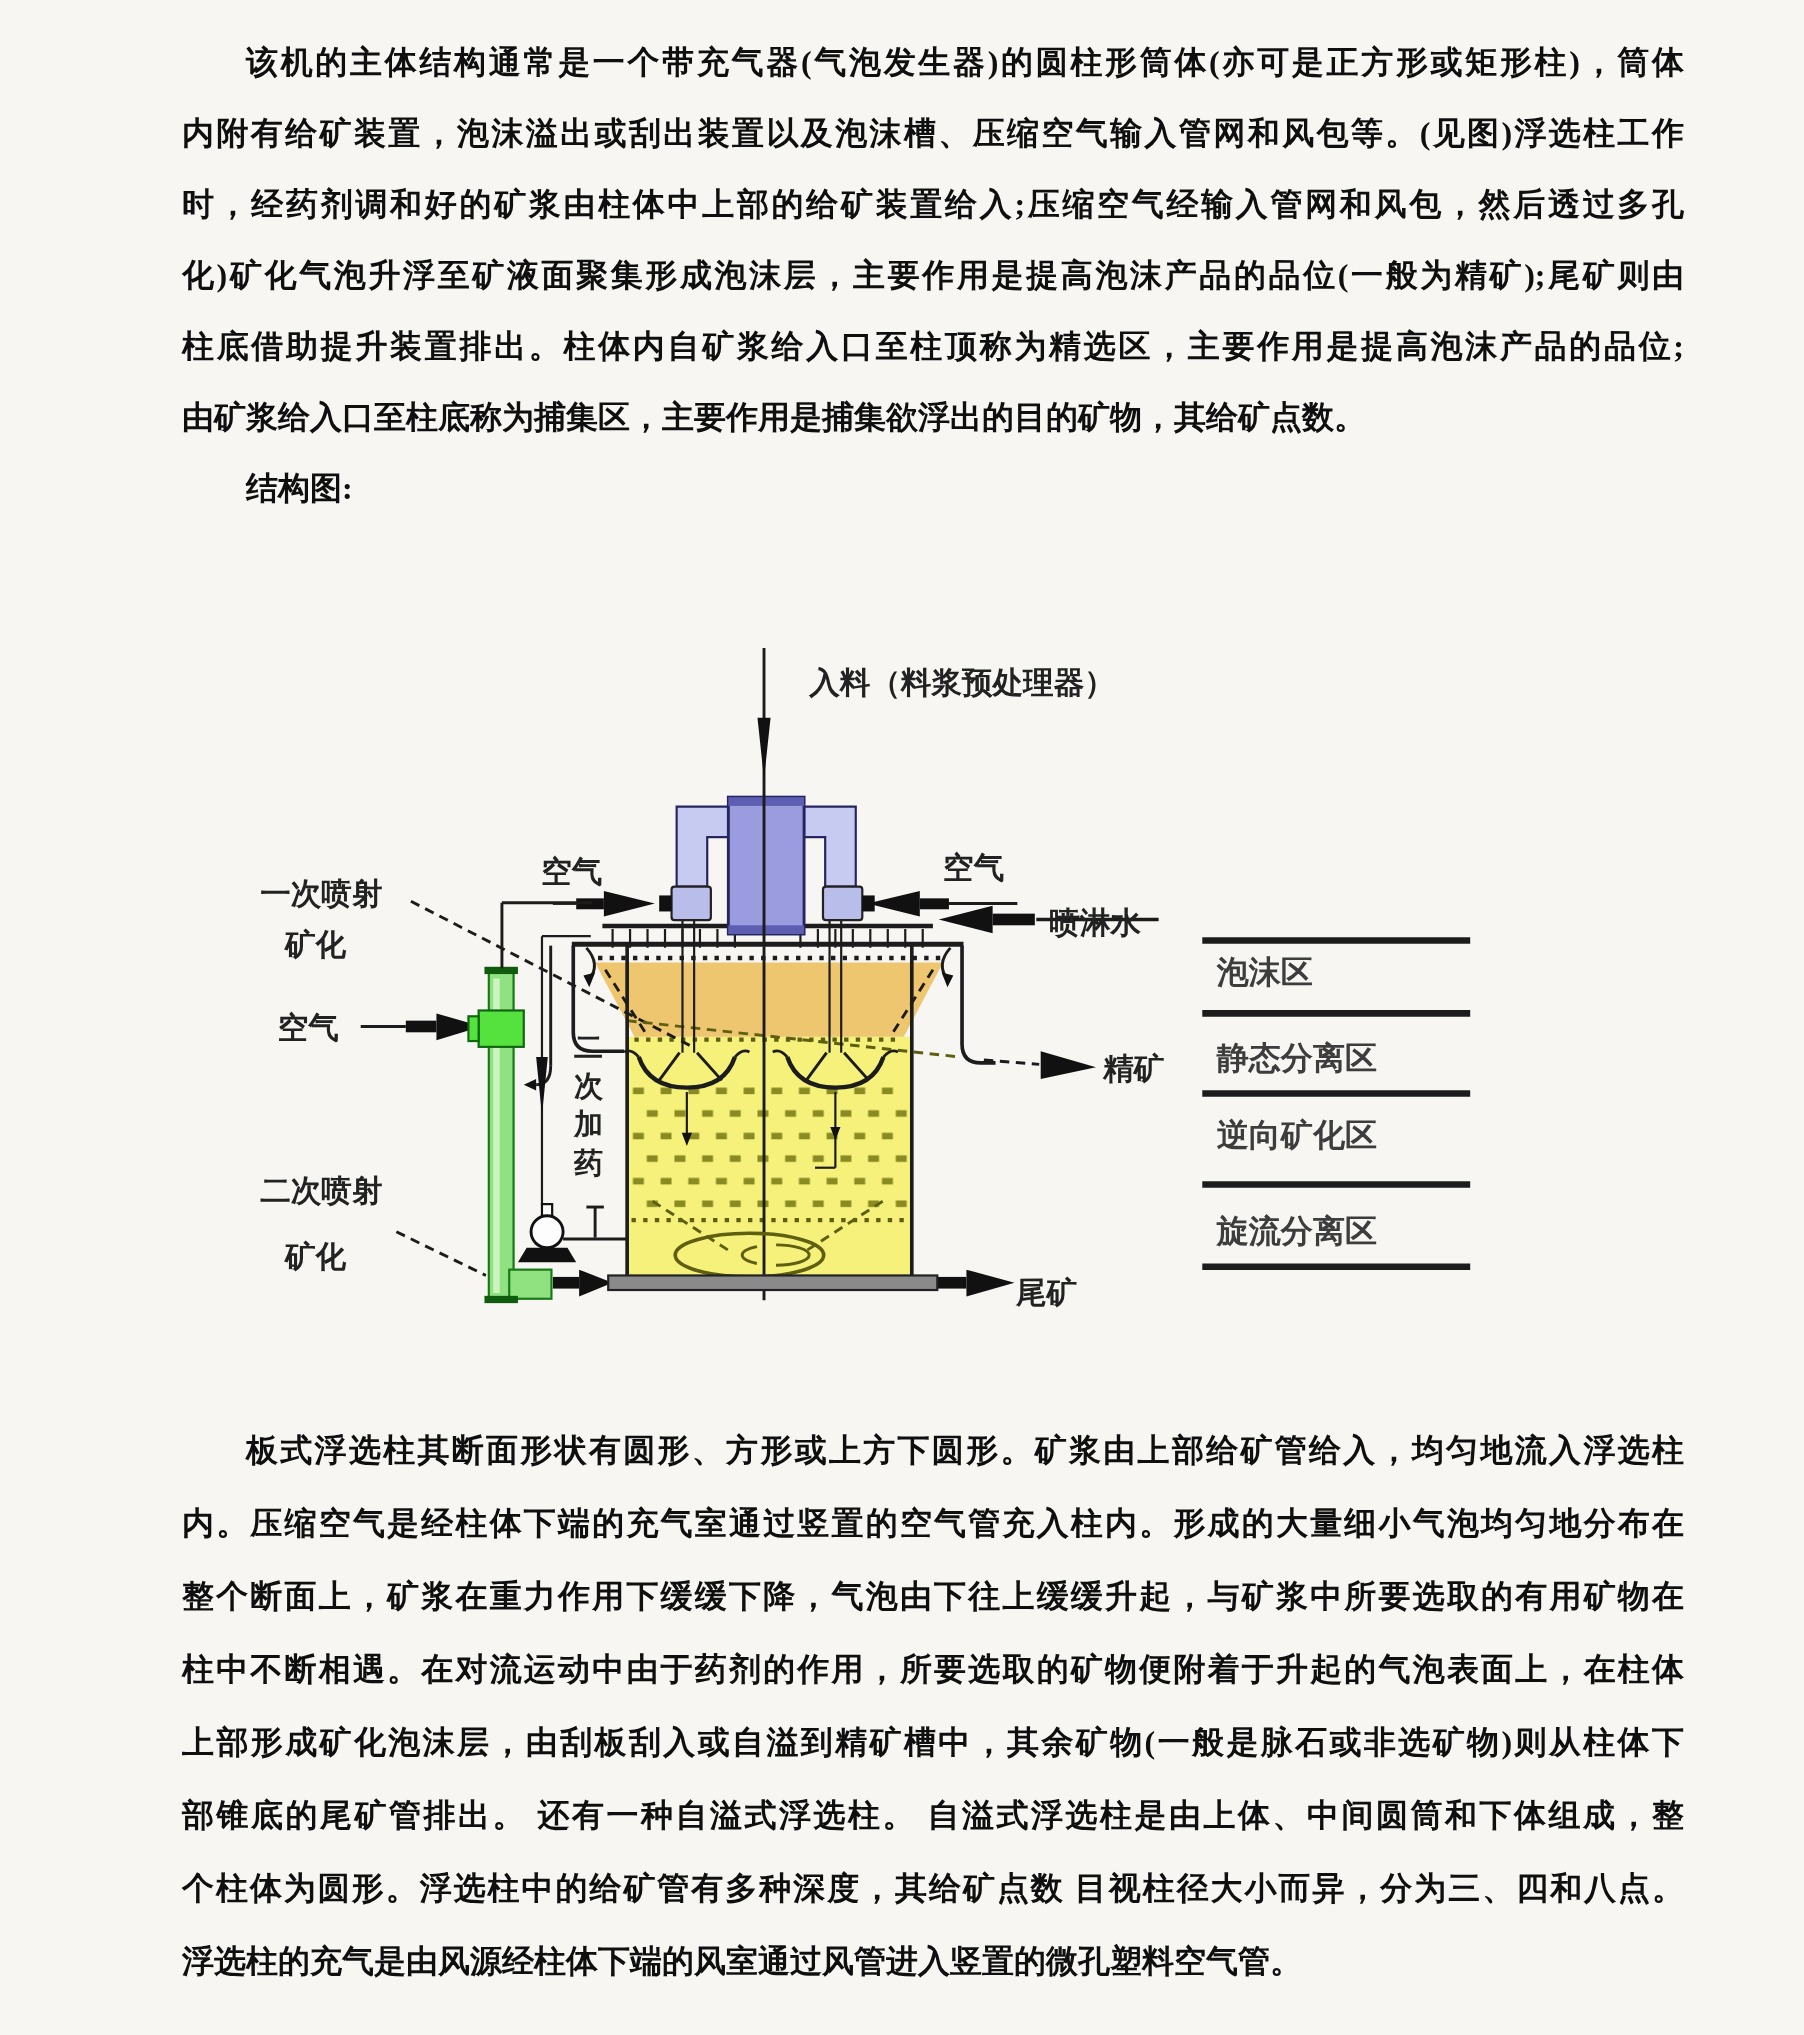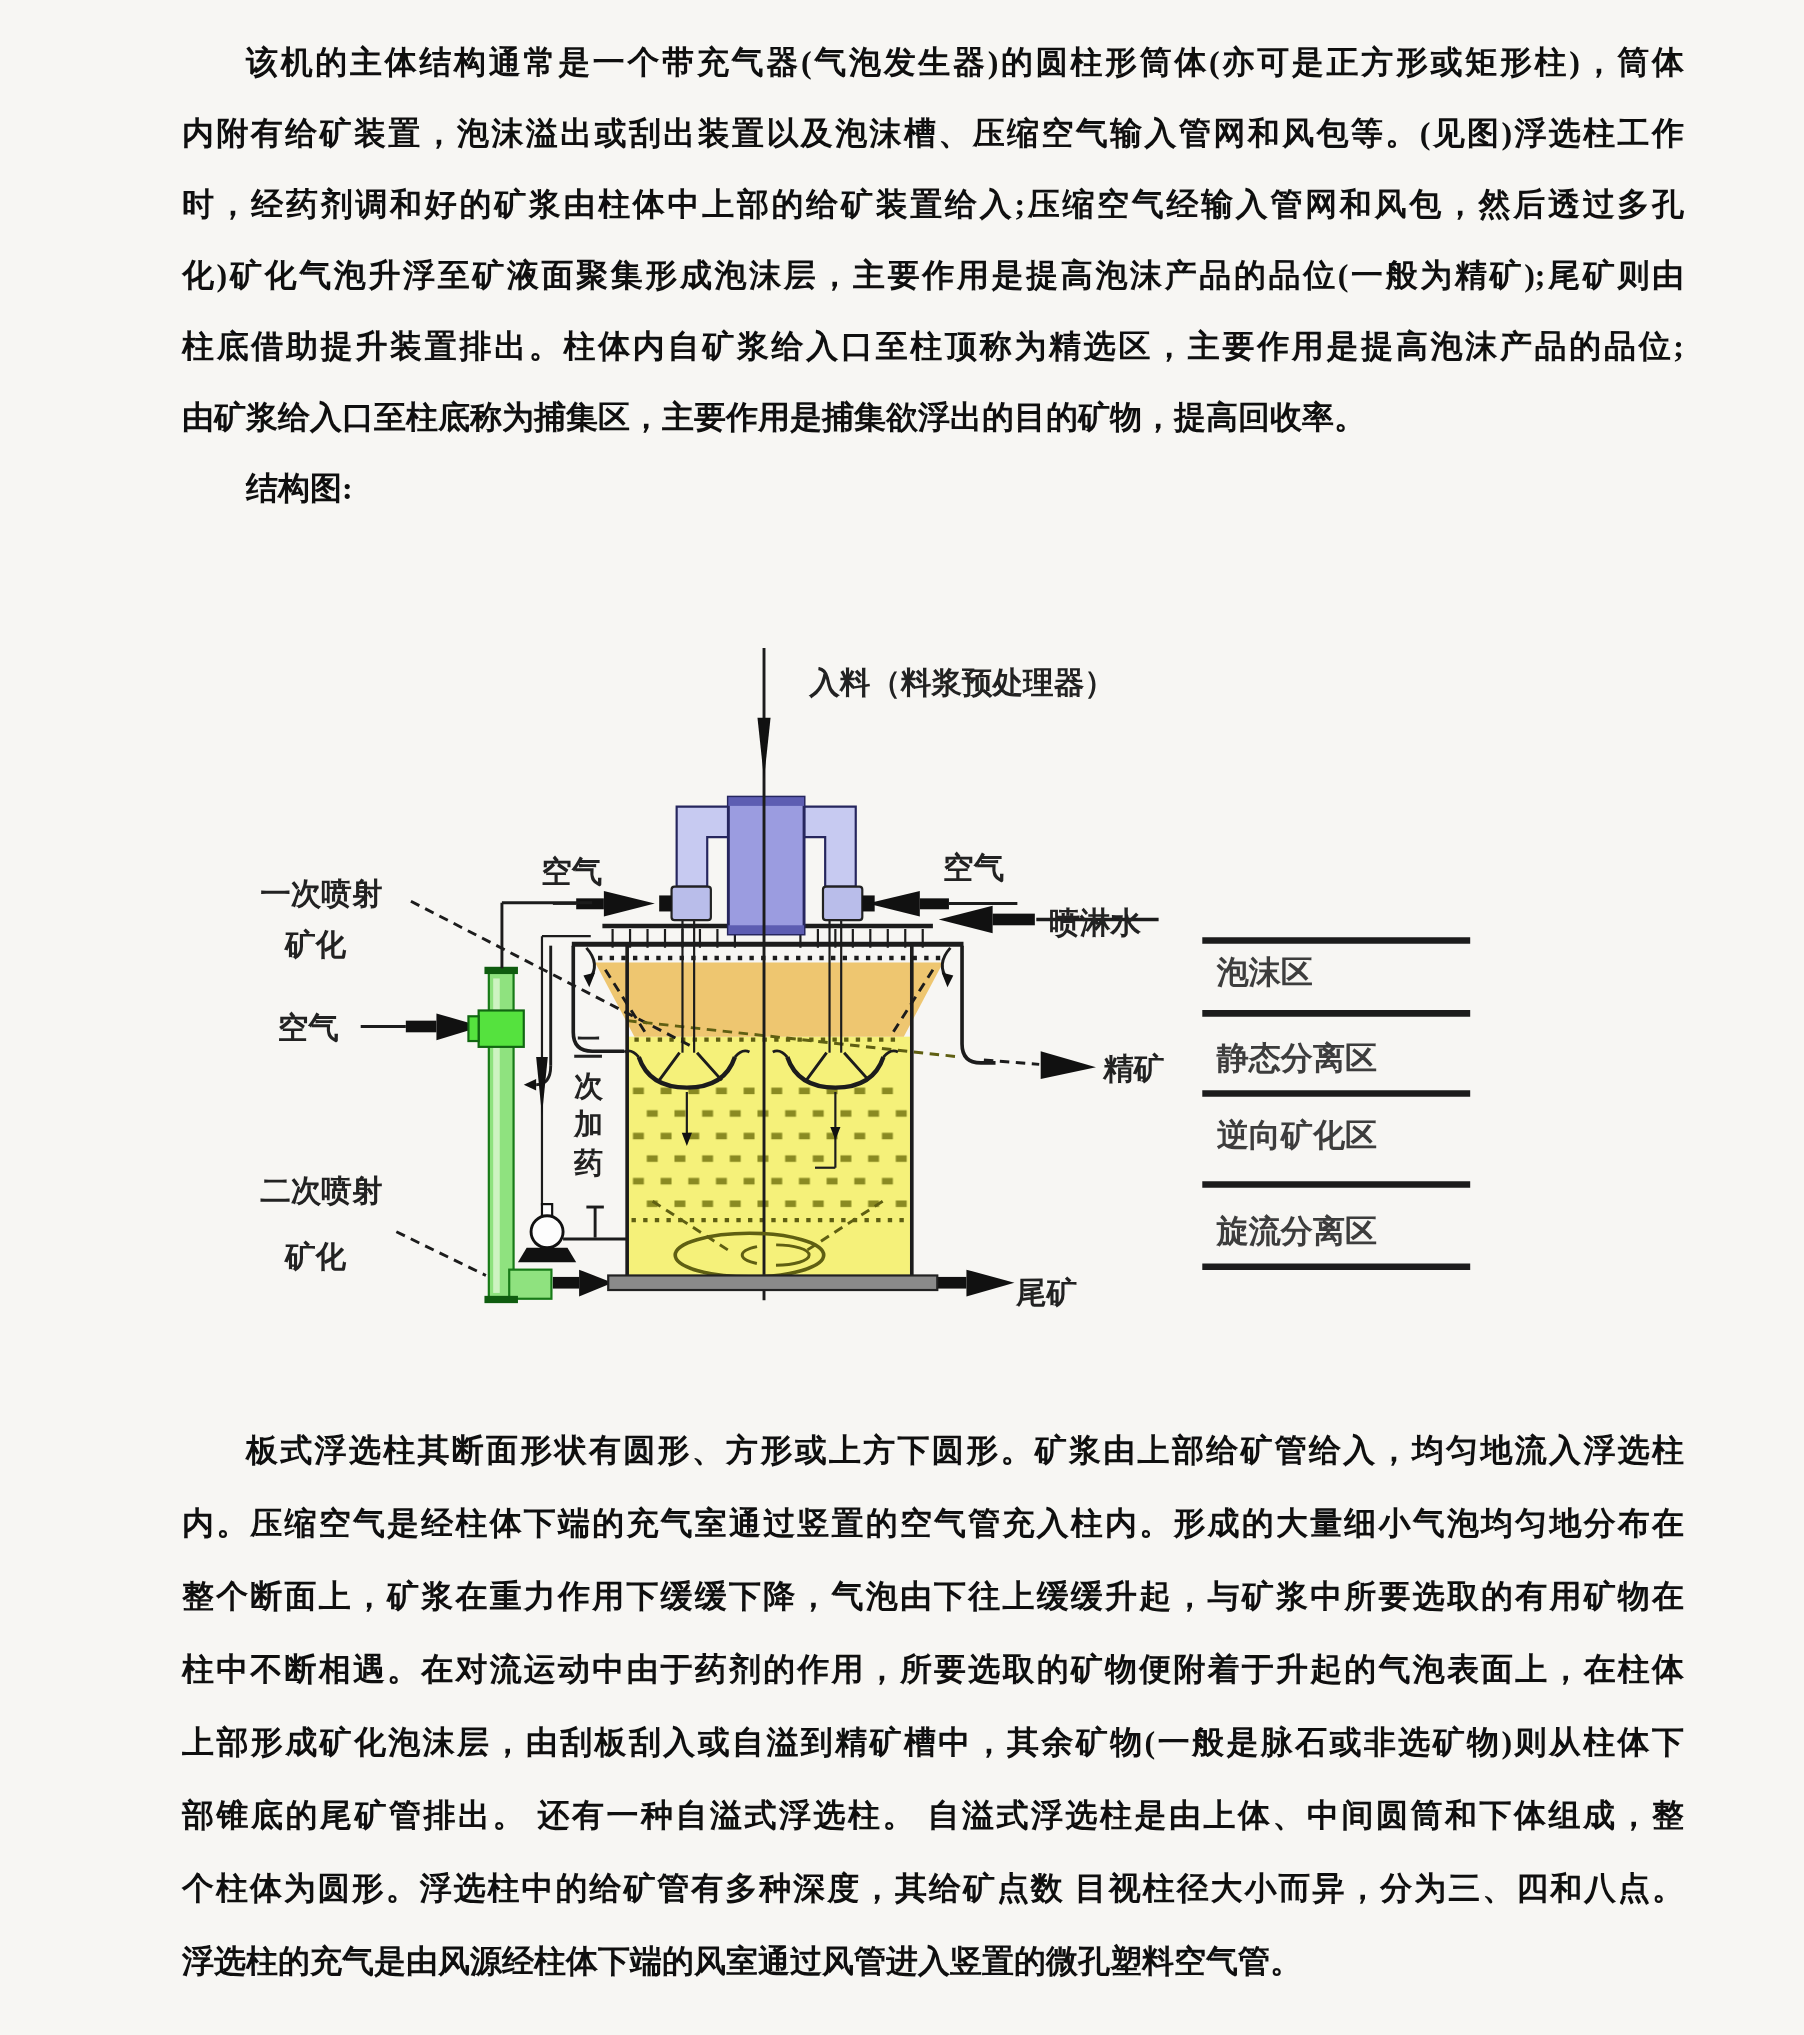--- a/index.html
+++ b/index.html
@@ -28,21 +28,21 @@
 <body>
 
 <div class="page">
 
   <div id="p1" class="textblock">
     <div class="line indent">该机的主体结构通常是一个带充气器(气泡发生器)的圆柱形筒体(亦可是正方形或矩形柱)，筒体</div>
     <div class="line">内附有给矿装置，泡沫溢出或刮出装置以及泡沫槽、压缩空气输入管网和风包等。(见图)浮选柱工作</div>
     <div class="line">时，经药剂调和好的矿浆由柱体中上部的给矿装置给入;压缩空气经输入管网和风包，然后透过多孔</div>
     <div class="line">化)矿化气泡升浮至矿液面聚集形成泡沫层，主要作用是提高泡沫产品的品位(一般为精矿);尾矿则由</div>
     <div class="line">柱底借助提升装置排出。柱体内自矿浆给入口至柱顶称为精选区，主要作用是提高泡沫产品的品位;</div>
-    <div class="line short">由矿浆给入口至柱底称为捕集区，主要作用是捕集欲浮出的目的矿物，提高回收率。</div>
+    <div class="line short">由矿浆给入口至柱底称为捕集区，主要作用是捕集欲浮出的目的矿物，其给矿点数。</div>
     <div class="line short indent">结构图:</div>
   </div>
 
   <svg id="diag" width="1325" height="750" viewBox="300 860 1820 1030" xmlns="http://www.w3.org/2000/svg">
     <defs>
       <pattern id="bub" x="868" y="1492" width="38" height="62" patternUnits="userSpaceOnUse">
         <rect x="2" y="2" width="15" height="9" fill="#8a8a22"></rect>
         <rect x="21" y="33" width="15" height="9" fill="#8a8a22"></rect>
       </pattern>
     </defs>

